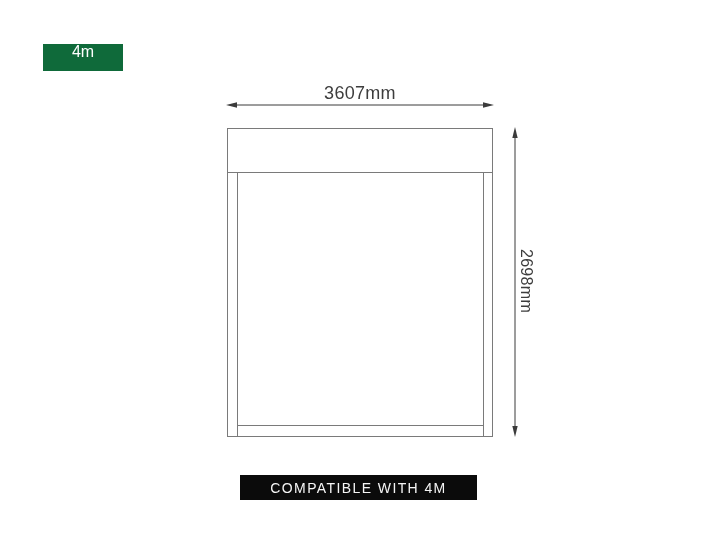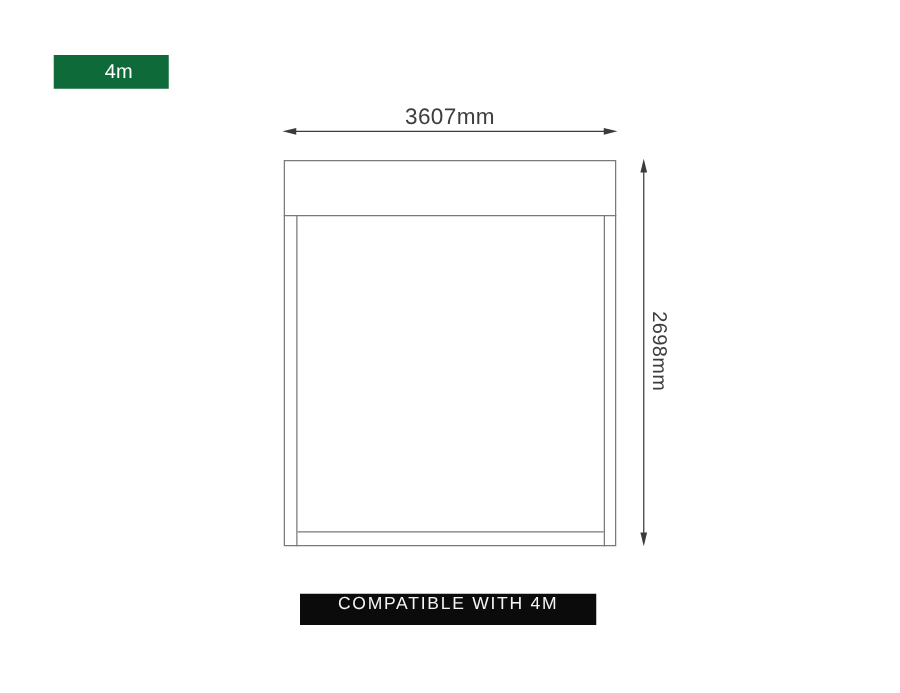--- a/index.html
+++ b/index.html
@@ -18,23 +18,22 @@
 
   
   .size-badge {
     position: absolute;
     left: 43px;
     top: 44px;
     width: 80px;
     height: 27px;
     background: #0f6a3a;
     display: flex;
-    align-items: center;
+    align-items: flex-start;
     justify-content: center;
-    padding-left: 12px;
   }
   .size-badge span {
     color: #ffffff;
     font-size: 16px;
     line-height: 1;
   }
 
   
   .dim-width-label {
     position: absolute;
@@ -113,21 +112,21 @@
 
   
   .compat-badge {
     position: absolute;
     left: 240px;
     top: 475px;
     width: 237px;
     height: 25px;
     background: #0b0b0b;
     display: flex;
-    align-items: flex-start;
+    align-items: center;
     justify-content: center;
   }
   .compat-badge span {
     color: #f5f5f5;
     font-size: 14px;
     letter-spacing: 1.4px;
     line-height: 1;
     white-space: nowrap;
   }
 </style>

